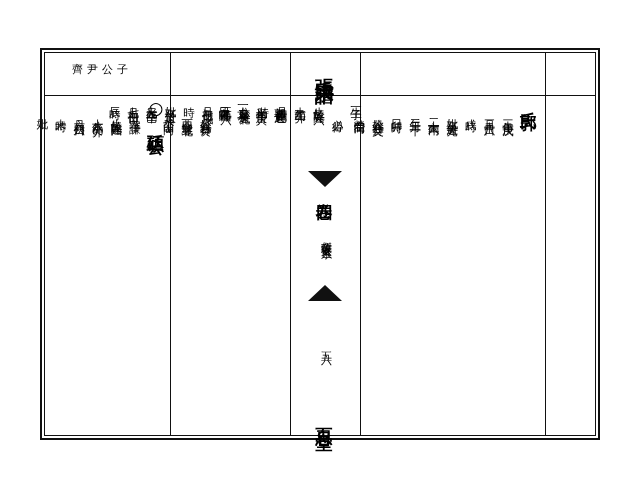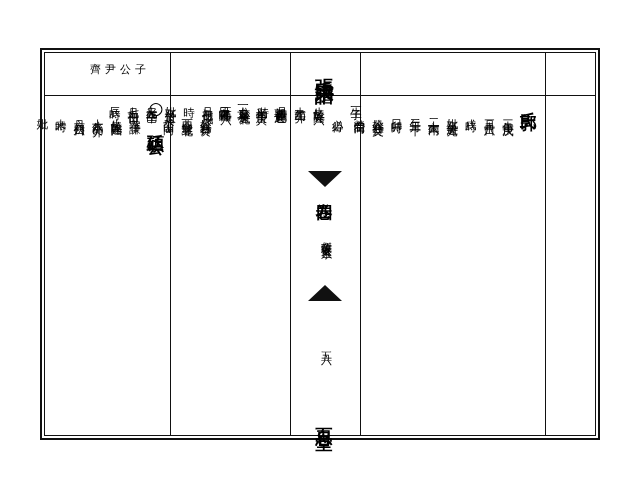--- a/index.html
+++ b/index.html
@@ -196,21 +196,21 @@
 
   <div class="frame-outer"></div>
   <div class="frame-inner"></div>
 
   <div class="top-rule"></div>
   <div class="vrule v1"></div>
   <div class="vrule v2"></div>
   <div class="vrule v3"></div>
   <div class="vrule v4"></div>
 
-  <div class="header-note" style="left:90px;">齊尹公子</div>
+  <div class="header-note" style="left:72px;">齊尹公子</div>
 
   <div class="spine">
     <div class="spine-title">張氏宗譜</div>
     <div class="fish-tail"></div>
     <div class="spine-vol">卷四</div>
     <div class="spine-section">傑政公支下世系</div>
     <div class="fish-tail-bottom"></div>
     <div class="spine-page">五六</div>
     <div class="spine-hall">百忍堂</div>
   </div>

